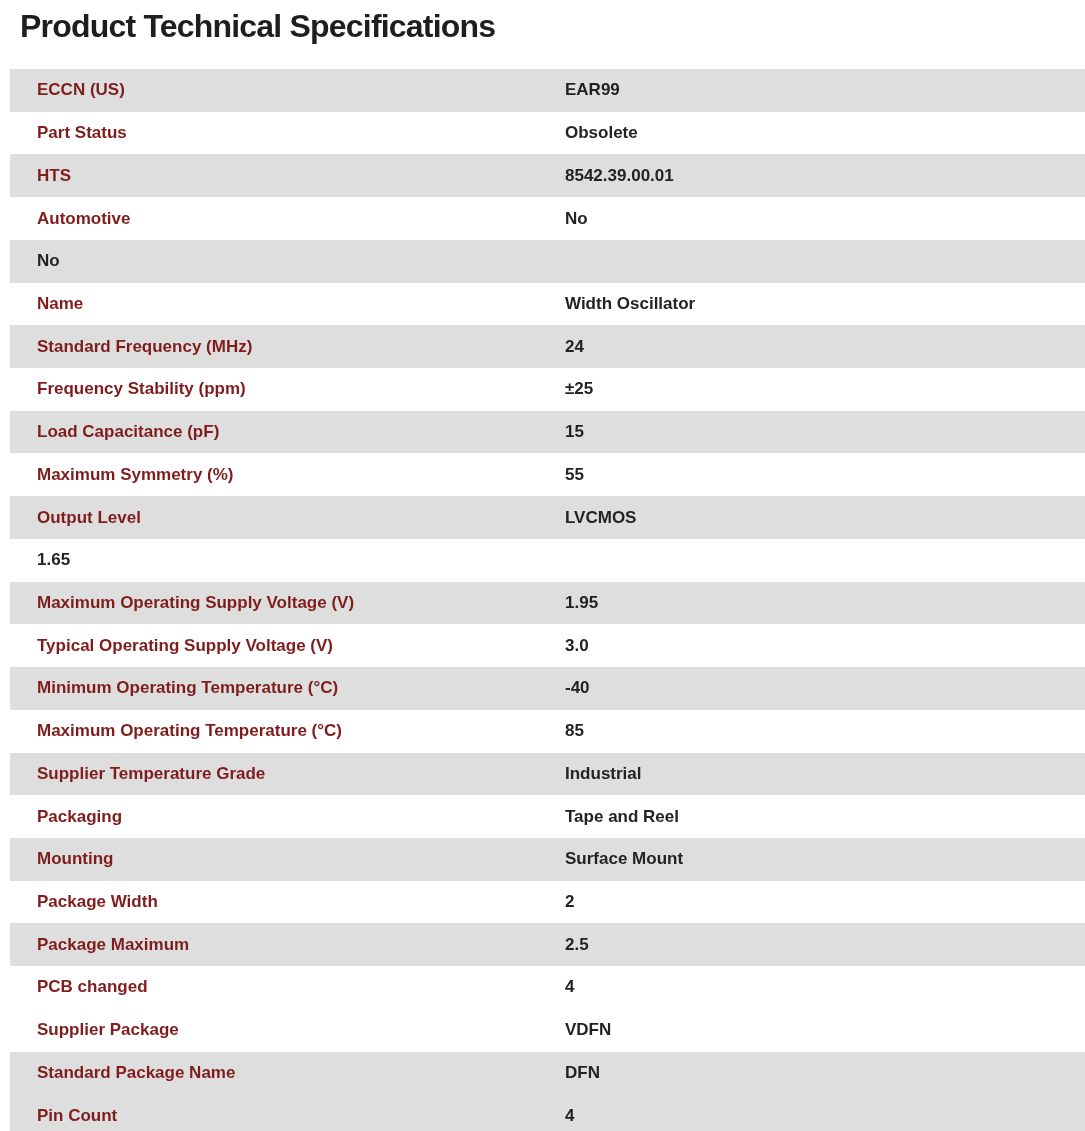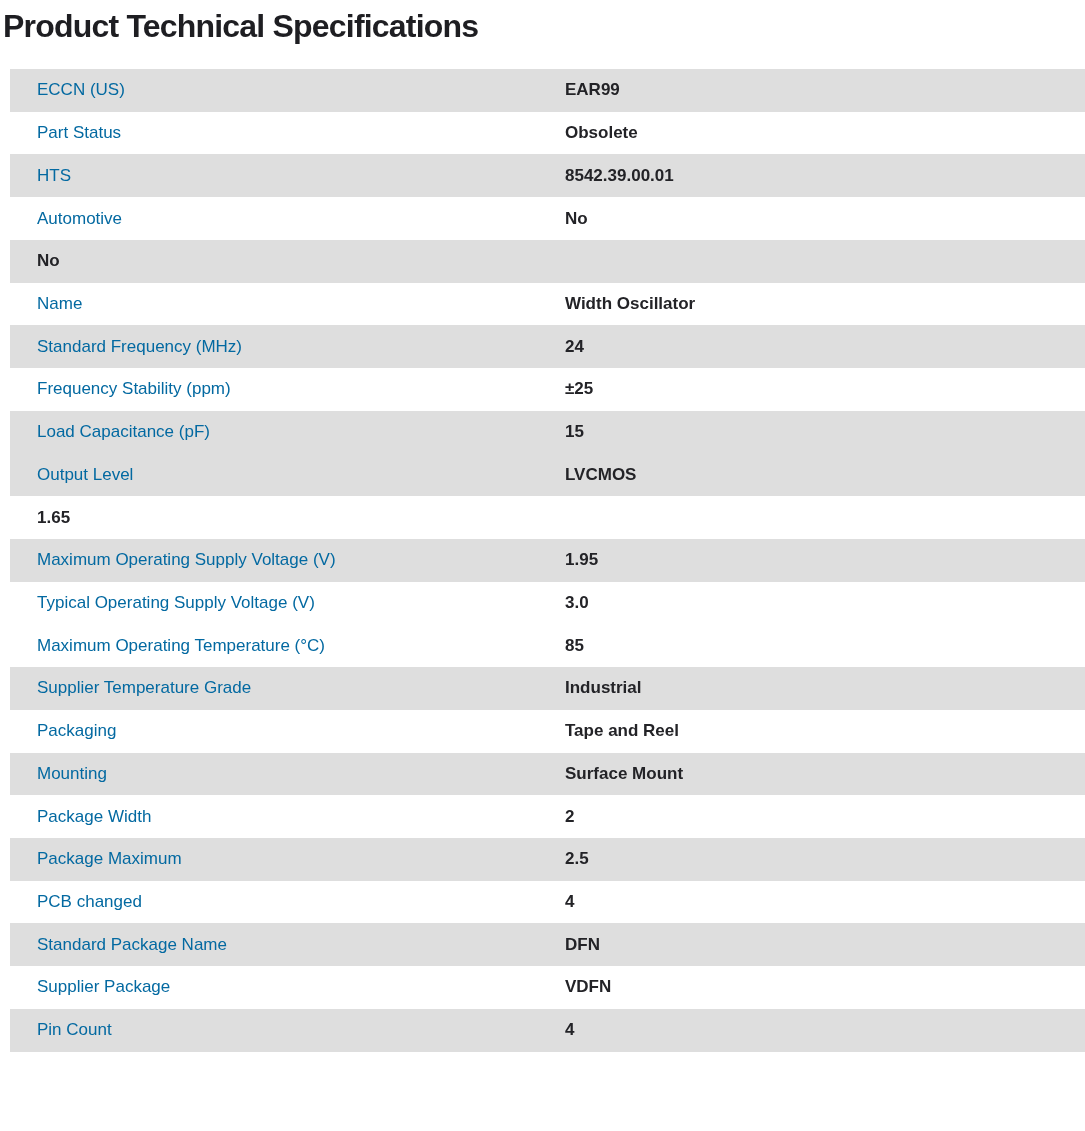--- a/index.html
+++ b/index.html
@@ -9,43 +9,43 @@
     width: 1085px;
     height: 1131px;
     overflow: hidden;
     font-family: "Liberation Sans", sans-serif;
   }
   .page-title {
     font-size: 32px;
     font-weight: 700;
     color: #1e1e22;
     letter-spacing: -0.8px;
-    margin: 6px 0 0 3px;
+    margin: 6px 0 0 20px;
     line-height: 40px;
   }
   .spec-table {
     margin-top: 23px;
   }
   .spec-row {
     display: flex;
     align-items: center;
     height: 42.72px;
     margin-left: 10px;
     box-sizing: border-box;
     padding-left: 27px;
     background: #ffffff;
   }
   .spec-row.alt {
     background: #dedede;
   }
   .spec-label {
     flex: 0 0 528px;
     font-size: 17px;
-    font-weight: 400;
-    color: #0369a1;
+    font-weight: 700;
+    color: #7f1d1d;
     white-space: nowrap;
   }
   .spec-value {
     font-size: 17px;
     font-weight: 700;
     color: #232327;
     white-space: nowrap;
   }
 </style>
 </head>
@@ -82,34 +82,42 @@
       <div class="spec-value">24</div>
     </div>
     <div class="spec-row">
       <div class="spec-label">Frequency Stability (ppm)</div>
       <div class="spec-value">±25</div>
     </div>
     <div class="spec-row alt">
       <div class="spec-label">Load Capacitance (pF)</div>
       <div class="spec-value">15</div>
     </div>
+    <div class="spec-row">
+      <div class="spec-label">Maximum Symmetry (%)</div>
+      <div class="spec-value">55</div>
+    </div>
     <div class="spec-row alt">
       <div class="spec-label">Output Level</div>
       <div class="spec-value">LVCMOS</div>
     </div>
     <div class="spec-row">
       <div class="spec-value">1.65</div>
     </div>
     <div class="spec-row alt">
       <div class="spec-label">Maximum Operating Supply Voltage (V)</div>
       <div class="spec-value">1.95</div>
     </div>
     <div class="spec-row">
       <div class="spec-label">Typical Operating Supply Voltage (V)</div>
       <div class="spec-value">3.0</div>
+    </div>
+    <div class="spec-row alt">
+      <div class="spec-label">Minimum Operating Temperature (°C)</div>
+      <div class="spec-value">-40</div>
     </div>
     <div class="spec-row">
       <div class="spec-label">Maximum Operating Temperature (°C)</div>
       <div class="spec-value">85</div>
     </div>
     <div class="spec-row alt">
       <div class="spec-label">Supplier Temperature Grade</div>
       <div class="spec-value">Industrial</div>
     </div>
     <div class="spec-row">
@@ -125,25 +133,25 @@
       <div class="spec-value">2</div>
     </div>
     <div class="spec-row alt">
       <div class="spec-label">Package Maximum</div>
       <div class="spec-value">2.5</div>
     </div>
     <div class="spec-row">
       <div class="spec-label">PCB changed</div>
       <div class="spec-value">4</div>
     </div>
+    <div class="spec-row">
+      <div class="spec-label">Supplier Package</div>
+      <div class="spec-value">VDFN</div>
+    </div>
     <div class="spec-row alt">
       <div class="spec-label">Standard Package Name</div>
       <div class="spec-value">DFN</div>
-    </div>
-    <div class="spec-row">
-      <div class="spec-label">Supplier Package</div>
-      <div class="spec-value">VDFN</div>
     </div>
     <div class="spec-row alt">
       <div class="spec-label">Pin Count</div>
       <div class="spec-value">4</div>
     </div>
   </div>
 
 </body></html>

